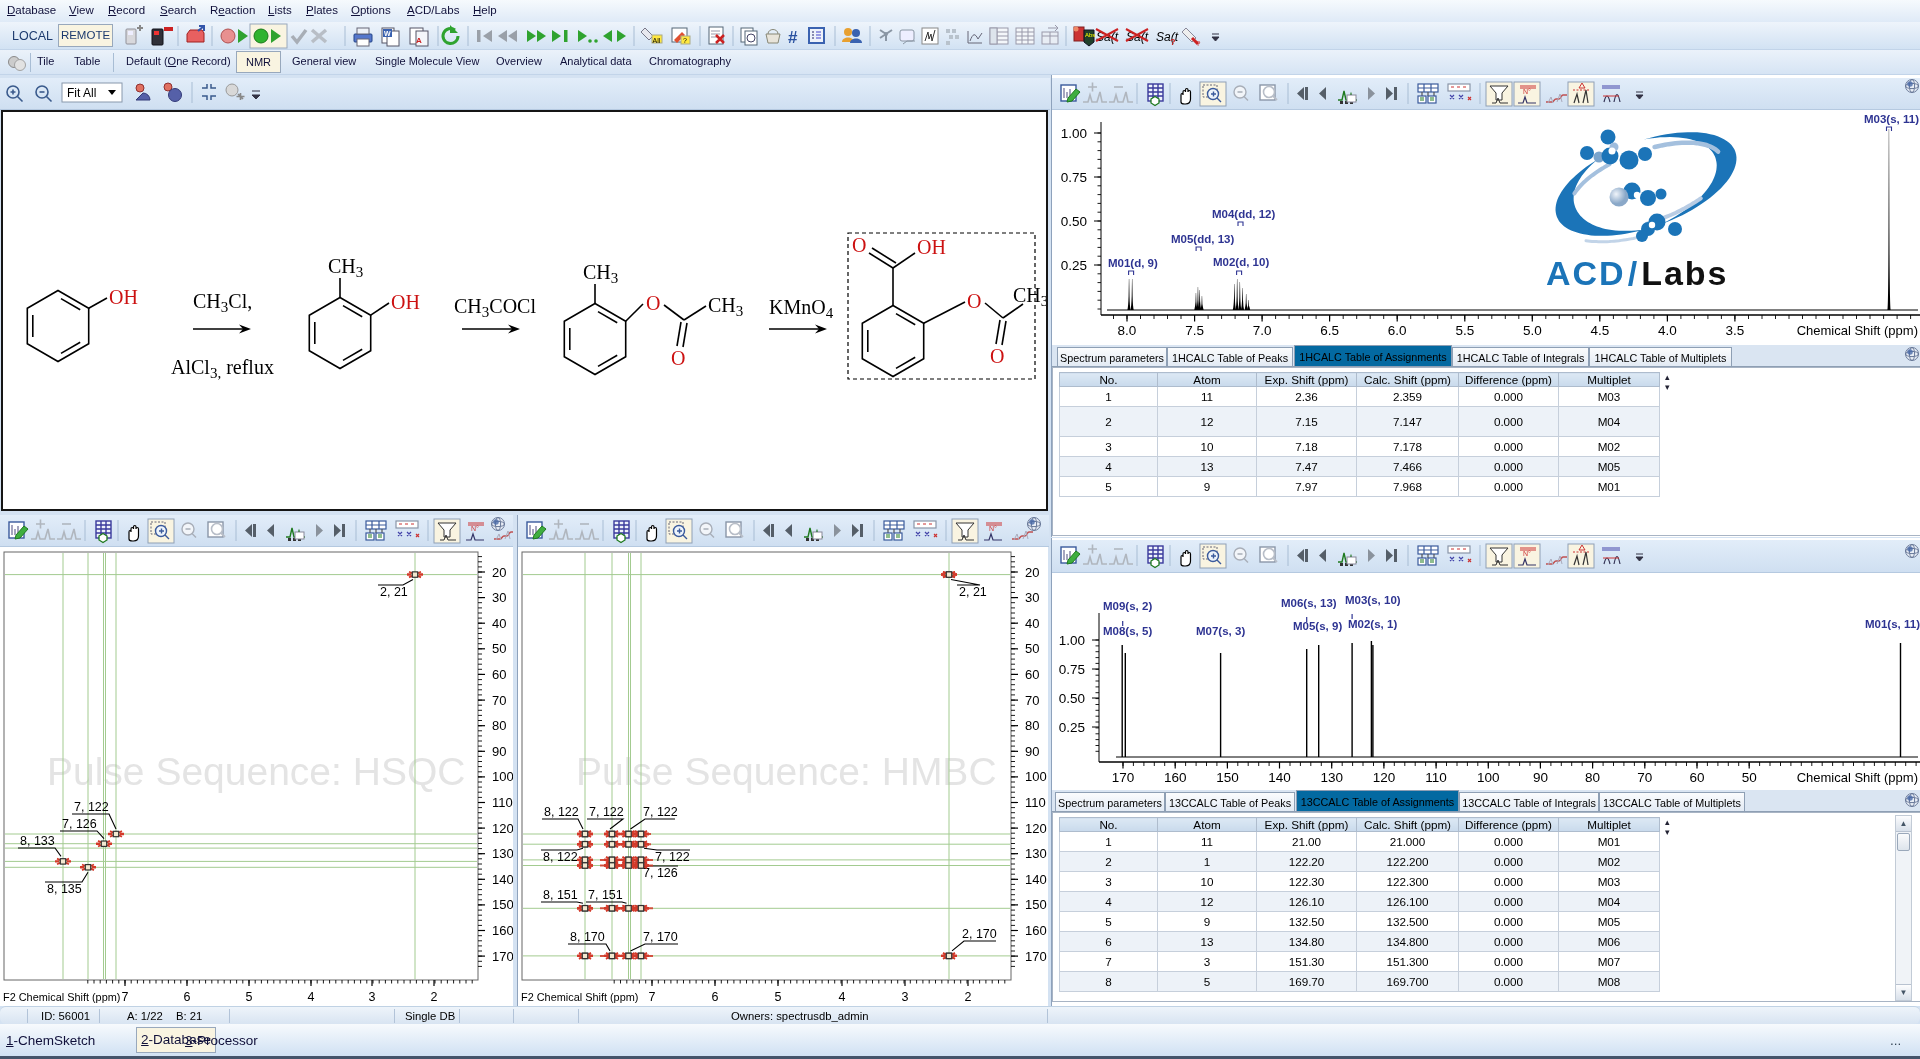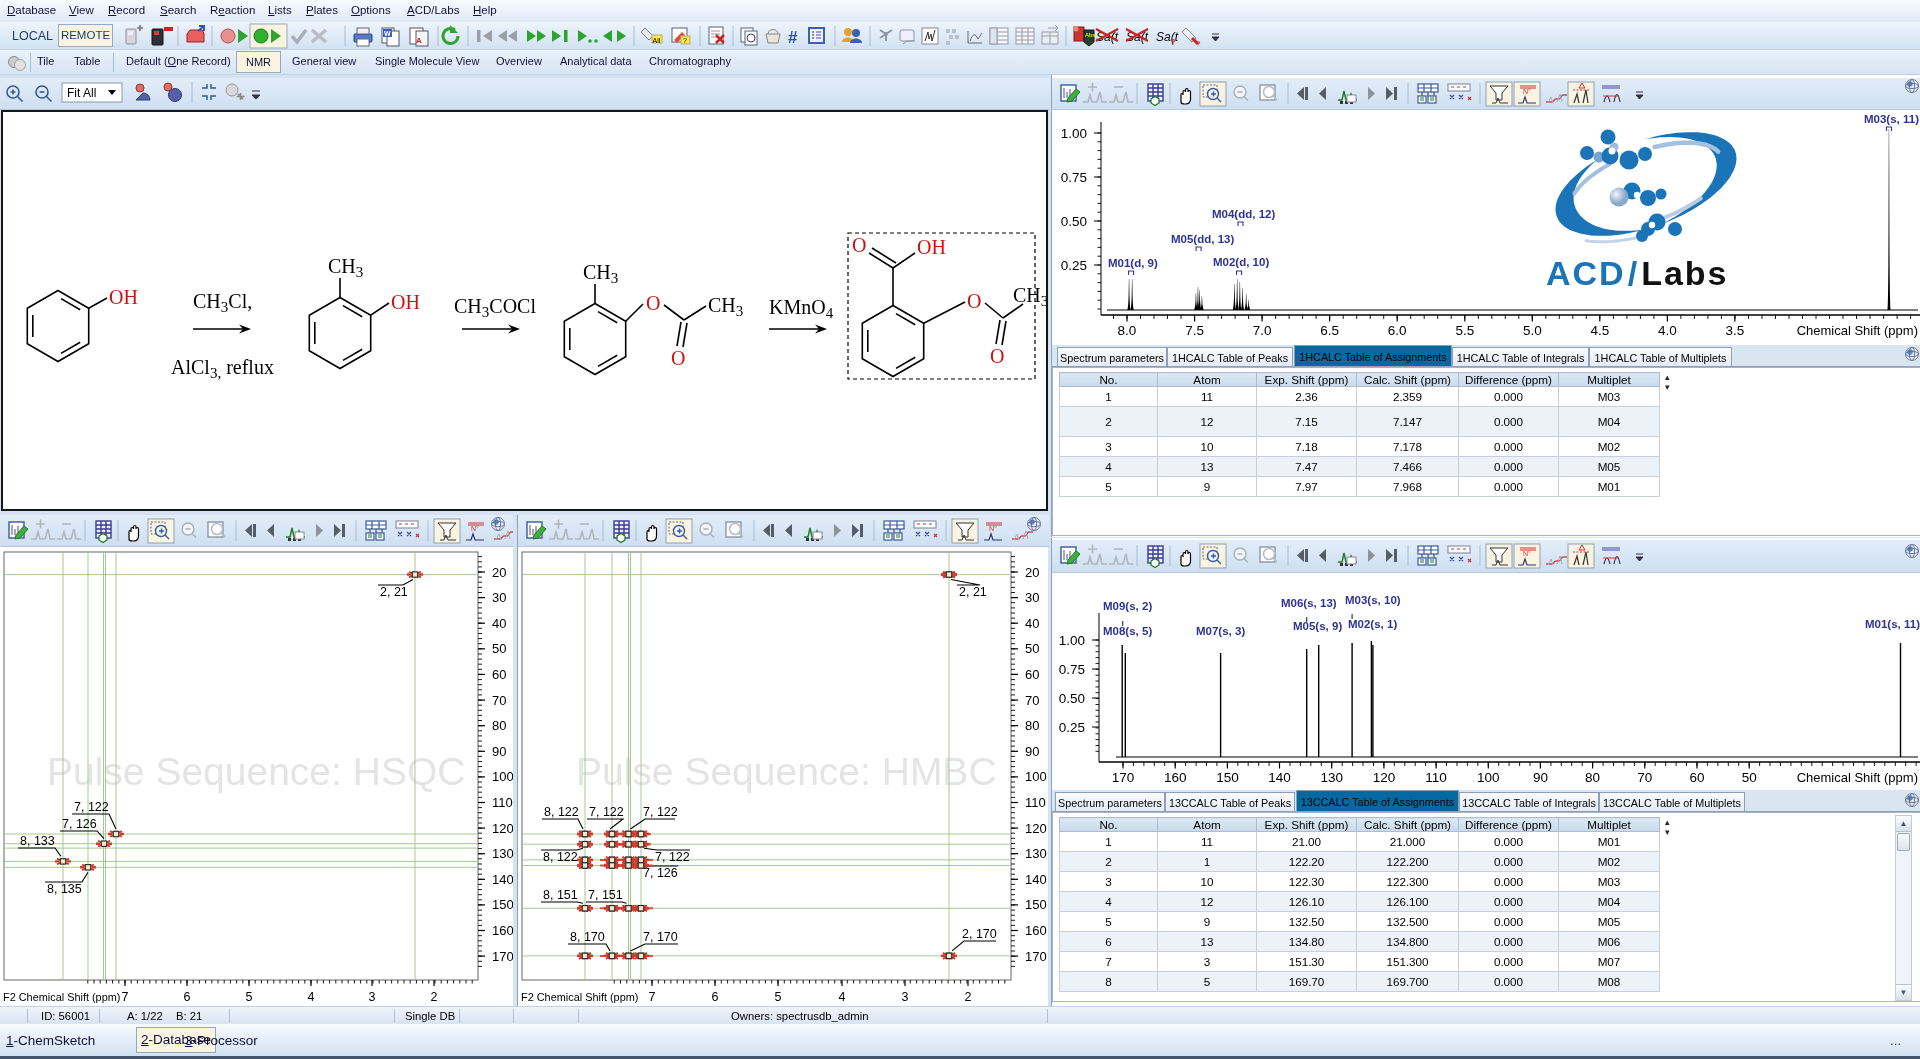--- a/index.html
+++ b/index.html
@@ -4,21 +4,21 @@
 <style>
 * { margin:0; padding:0; box-sizing:border-box; }
 html,body { width:1920px; height:1059px; overflow:hidden; font-family:"Liberation Sans", sans-serif; background:#d4e2f2; }
 .abs { position:absolute; }
 #menubar { left:0; top:0; width:1920px; height:22px; background:linear-gradient(#f6fafd,#dfeaf7); font-size:11.5px; color:#10103a; }
 #toolbar1 { left:0; top:22px; width:1920px; height:28px; background:linear-gradient(#eef4fb,#d2e2f3); border-bottom:1px solid #c2d4e9; }
 #toolbar2 { left:0; top:50px; width:1920px; height:25px; background:linear-gradient(#ebf2fa,#d6e4f4); border-bottom:1px solid #c2d4e9; font-size:11px; color:#10103a; }
 .panelbar { background:linear-gradient(#e2edf9,#cfdff1); border-bottom:1px solid #b5c9e0; }
 .creambox { background:#f9f4e1; border:1px solid #98a8bc; }
 .vsep { position:absolute; width:1px; background:#a8bdd4; }
-#statusbar { left:0; top:1006px; width:1920px; height:18px; background:linear-gradient(#eef4fa,#d8e4f2); border-top:1px solid #c0d2e4; font-size:11.3px; color:#000; }
+#statusbar { left:0; top:1006px; width:1920px; height:18px; background:linear-gradient(#eef4fa,#d8e4f2); border-top:1px solid #c0d2e4; font-size:11.3px; color:#000;border-radius:6px; }
 #statusbar .cell { position:absolute; top:1px; height:16px; line-height:16px; }
 #statusbar .div { position:absolute; top:2px; height:14px; width:1px; background:#b2c3d8; }
 #apptabs { left:0; top:1024px; width:1920px; height:32px; background:linear-gradient(#f7fafd,#d0e1f3); font-size:13.5px; color:#10103a; }
 #bottomline { left:0; top:1056px; width:1920px; height:3px; background:#44546a; }
 .tabbar { background:#dae5f2; }
 .tab { position:absolute; border:1px solid #8e9fb4; background:linear-gradient(#fbfcfd,#e2eaf4); font-size:10.8px; color:#000; text-align:center; white-space:nowrap; overflow:hidden; }
 .tab.active { background:#0369a1; z-index:2; }
 .pl { position:absolute; font-size:11.5px; font-weight:bold; color:#2e3492; white-space:nowrap; }
 </style>
 </head>

